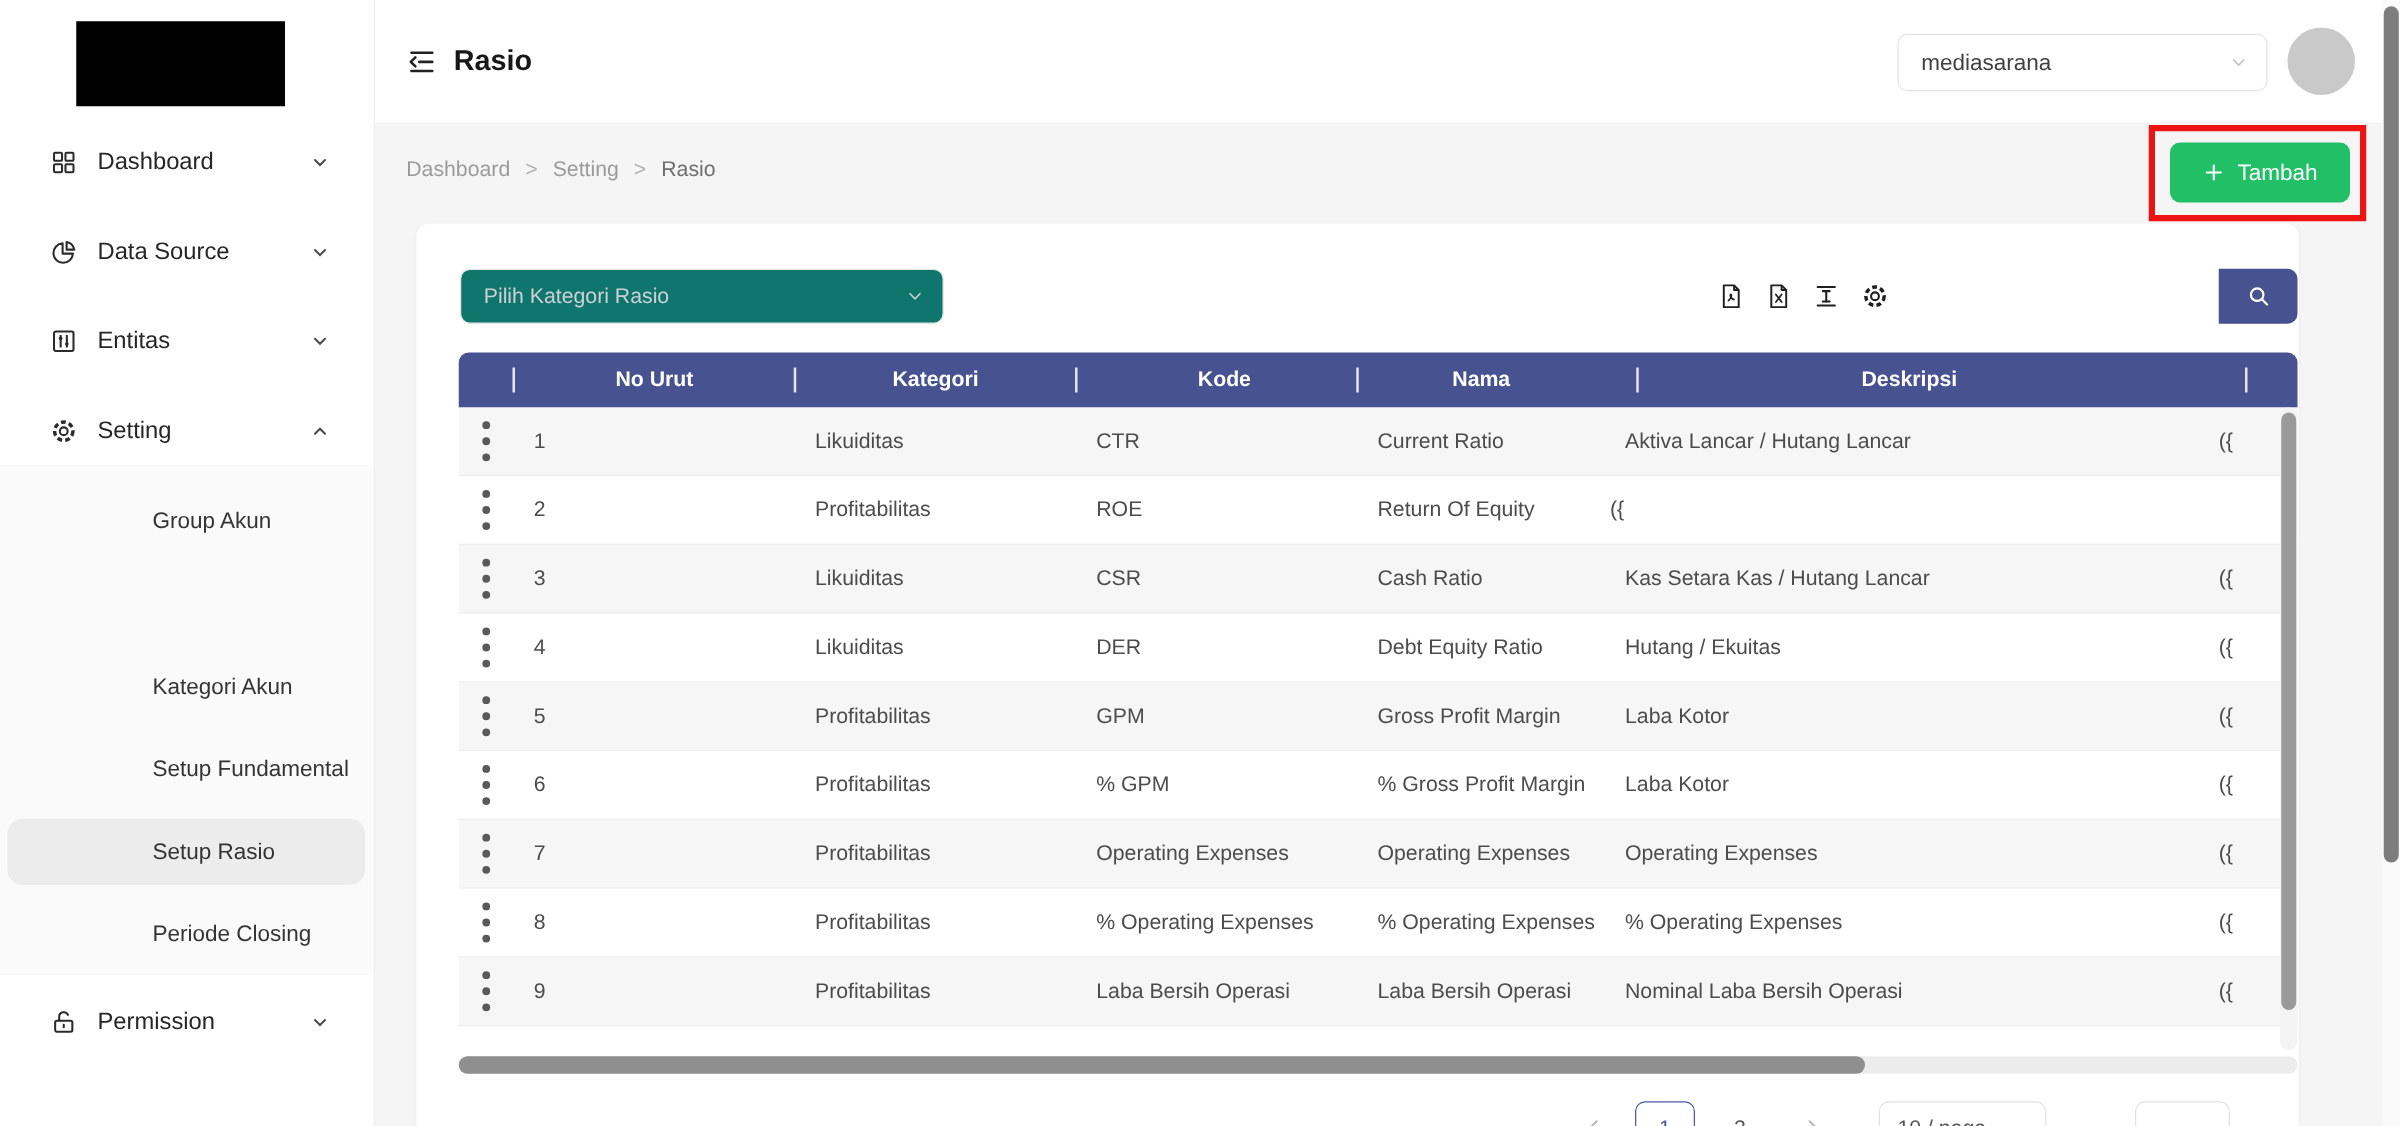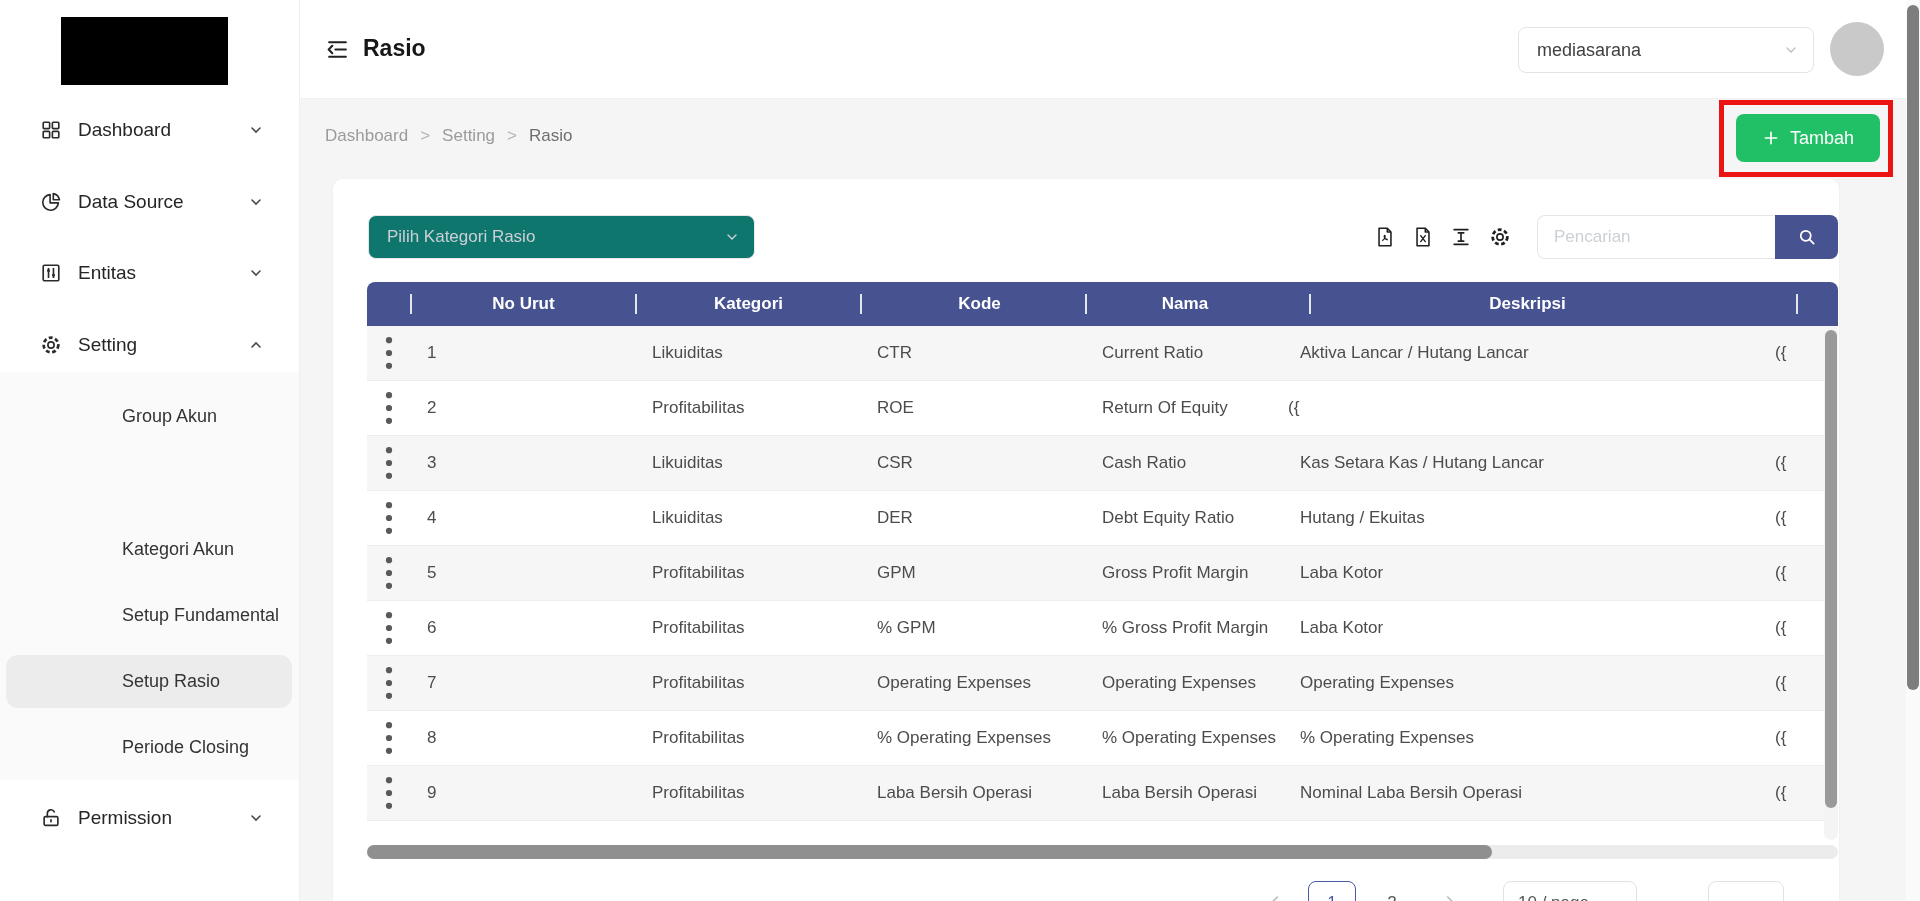--- a/index.html
+++ b/index.html
@@ -272,23 +272,20 @@
         <line x1="9" y1="16.5" x2="15" y2="16.5"></line>
     </svg>
     </span>
   <span class="abs tool-icon" style="left:1489px;">
     <svg viewBox="0 0 24 24" fill="none" stroke="currentColor">
       <circle cx="12" cy="12" r="8" stroke-width="3" stroke-dasharray="4.2 2.8"></circle>
       <circle cx="12" cy="12" r="3.4" stroke-width="1.8"></circle>
     </svg>
     </span>
 
-  <div class="abs search-input">
-    <span class="ph">Pencarian</span>
-  </div>
   <button class="abs search-btn">
     <svg viewBox="0 0 24 24" fill="none" stroke="currentColor" stroke-width="2.1" stroke-linecap="round">
       <circle cx="10.5" cy="10.5" r="6"></circle>
         <line x1="15.2" y1="15.2" x2="20" y2="20"></line>
     </svg>
   </button>
 
   <div class="abs thead">
     <div class="tc c0"></div>
     <div class="tc c1">No Urut</div>

